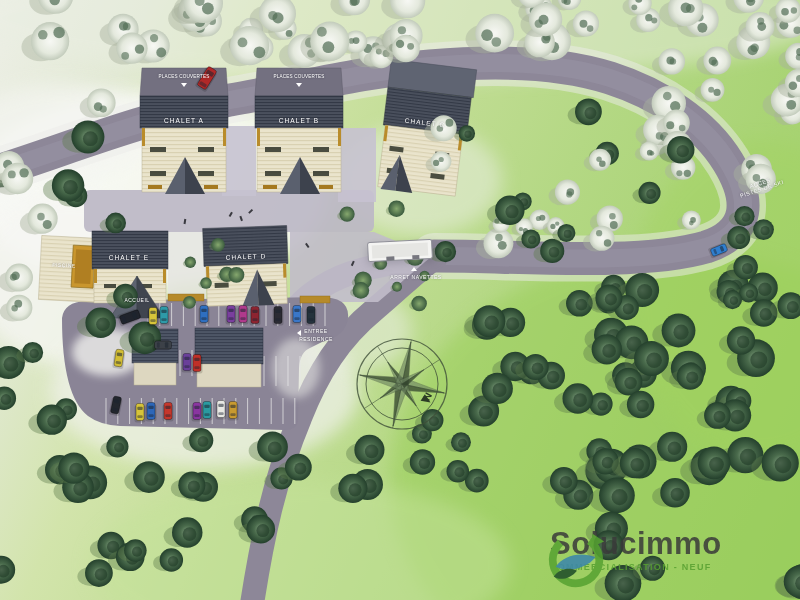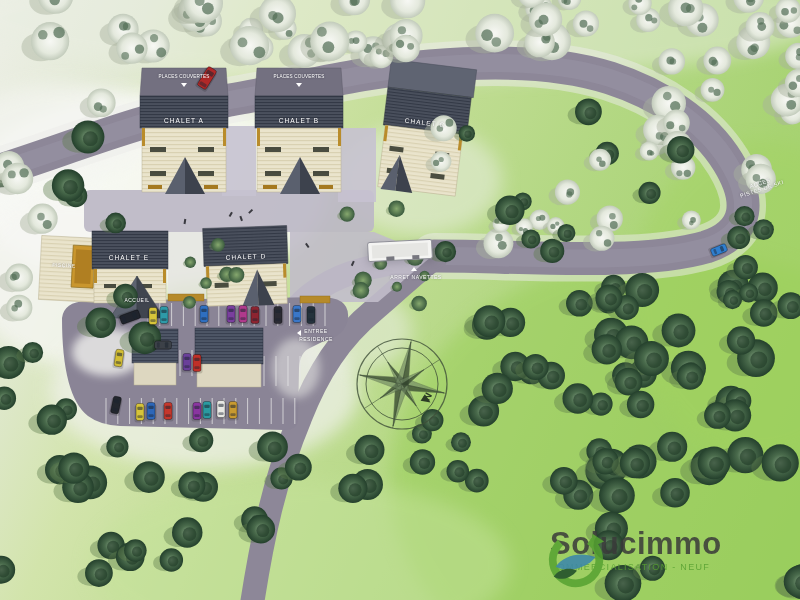--- a/index.html
+++ b/index.html
@@ -25,21 +25,21 @@
     position:absolute;left:424px;top:391px;z-index:10;
     font-size:10px;font-weight:bold;color:#2c3c26;
     transform:rotate(118deg);text-shadow:none;
   }
   .logo{
     position:absolute;left:544px;top:528px;z-index:12;
     display:flex;opacity:.85;
   }
   .logo-text{margin-left:6px;}
   .logo-name{font-size:31px;font-weight:bold;color:#3a3a3a;line-height:1.05;letter-spacing:.5px;}
-  .logo-tagline{font-size:9px;font-weight:normal;color:#57a031;letter-spacing:1.3px;margin-top:1px;}
+  .logo-tagline{font-size:9px;font-weight:bold;color:#57a031;letter-spacing:1.3px;margin-top:1px;}
 </style>
 </head>
 <body>
 
 <div class="stage">
 
 <svg id="scene" width="800" height="600" viewBox="0 0 800 600">
   <defs>
     <filter id="soft" x="-40%" y="-40%" width="180%" height="180%">
           <feGaussianBlur stdDeviation="9"></feGaussianBlur>

